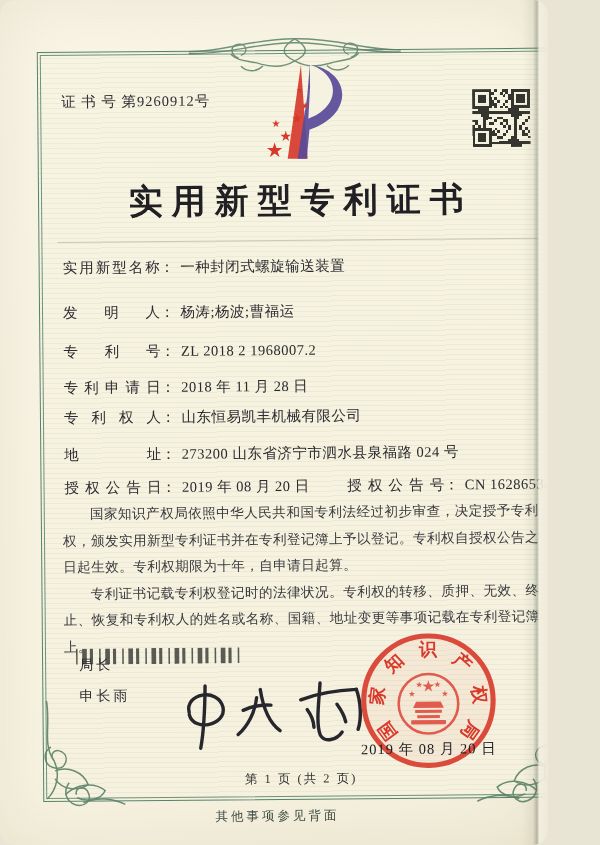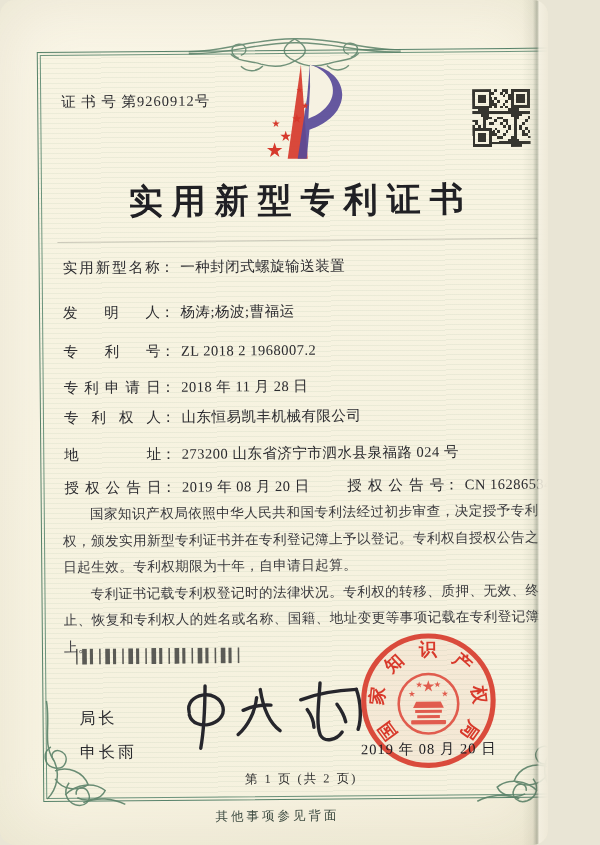--- a/index.html
+++ b/index.html
@@ -41,21 +41,21 @@
   .divider{position:absolute;left:18px;right:16px;top:189px;height:1px;background:rgba(120,120,112,.35);}
   .row{position:absolute;left:23px;right:20px;font-size:14.5px;color:#2b2b2f;white-space:nowrap;}
   .flabel{display:inline-flex;justify-content:space-between;width:97px;vertical-align:bottom;}
   .colon{margin-right:6px;}
   .fvalue{letter-spacing:.5px;}
   .grant-group{display:inline-block;}
   .grant-group+.grant-group{margin-left:34px;}
   .paragraphs{position:absolute;left:21px;right:17px;top:449px;font-size:13.6px;line-height:26.5px;color:#3a3a3e;letter-spacing:.4px;text-align:justify;}
   .paragraphs p{margin:0;text-indent:2em;}
   .barcode{position:absolute;left:33px;top:596px;width:164px;height:16px;opacity:.82;}
-  .officer{position:absolute;left:36px;top:656px;font-size:16px;color:#2b2b2f;letter-spacing:3px;}
+  .officer{position:absolute;left:36px;top:604px;font-size:14px;color:#2b2b2f;letter-spacing:3px;}
   .officer div{margin-bottom:13px;}
   .signature{position:absolute;left:118px;top:624px;}
   .seal{position:absolute;left:308px;top:574px;width:154px;height:154px;}
   .seal-date{position:absolute;left:303px;top:690px;width:164px;text-align:center;font-size:14.5px;color:#1d1d22;letter-spacing:1px;z-index:5;}
   .page-info{position:absolute;left:0;right:0;top:720px;text-align:center;font-size:12.5px;color:#333;letter-spacing:2px;}
   .back-note{position:absolute;left:0;right:0;top:808px;text-align:center;font-size:12.5px;color:#3c4a40;letter-spacing:3px;}
   svg text.seal-ch{font-family:"Liberation Serif","DejaVu Serif",serif;font-weight:bold;fill:#d8392b;font-size:17.5px;}
 </style>
 </head>
 <body>

